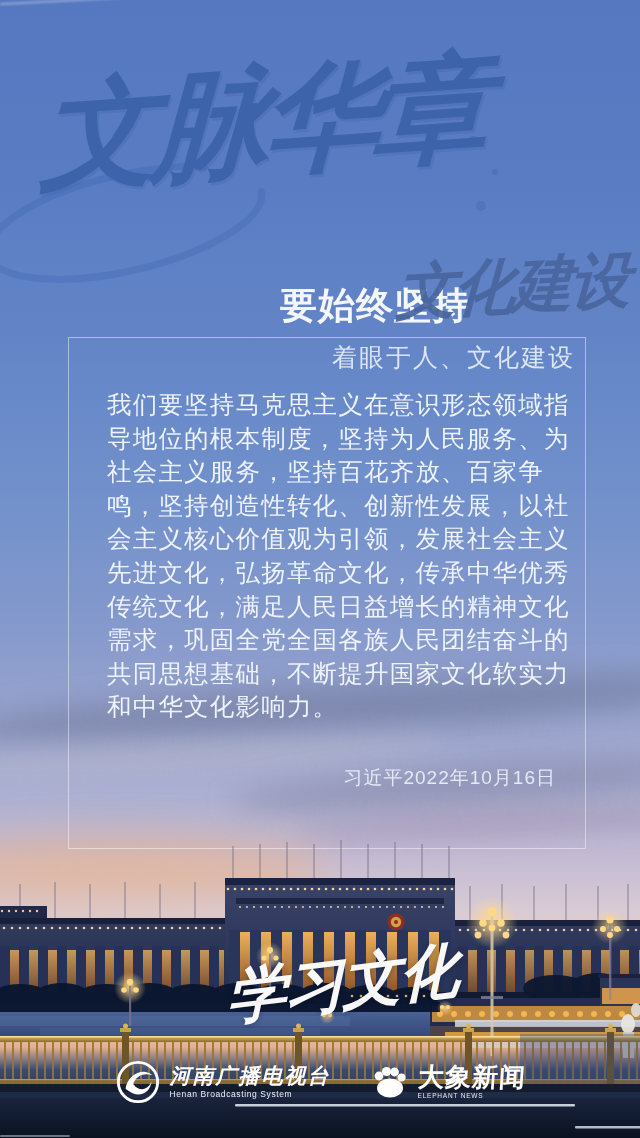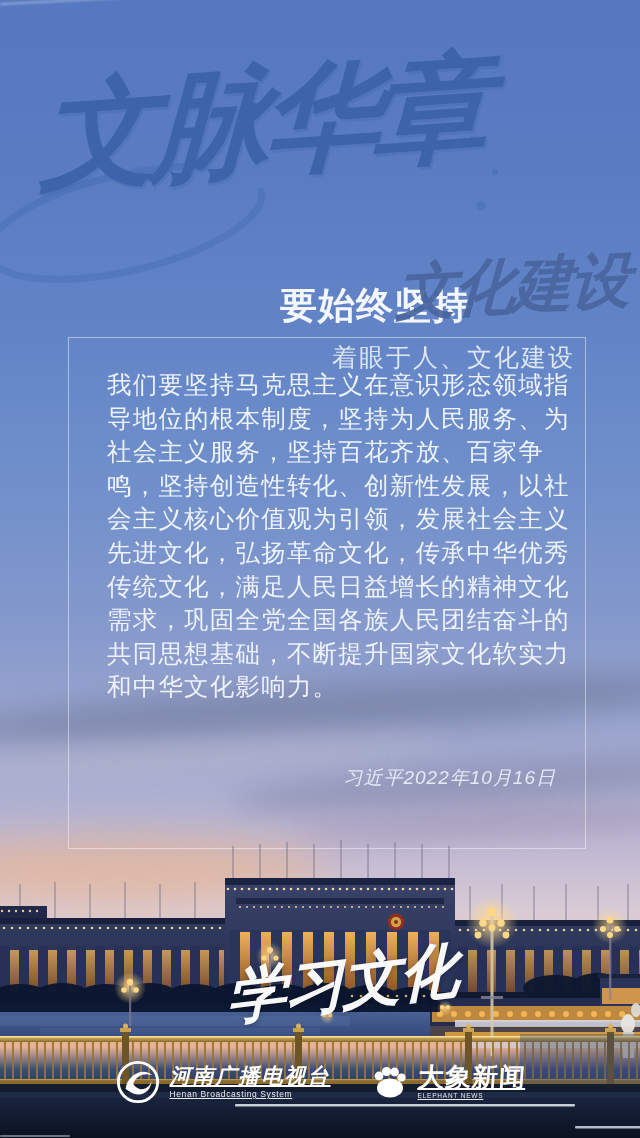--- a/index.html
+++ b/index.html
@@ -48,44 +48,44 @@
   }
   .tagline{
     position:absolute;left:332px;top:341px;
     font-size:25px;letter-spacing:2px;color:#dce5f2;font-weight:300;white-space:nowrap;
   }
 
   
   .frame{position:absolute;left:68px;top:337px;width:518px;height:512px;
     border:1.5px solid rgba(255,255,255,.46);}
   .quote{
-    position:absolute;left:107px;top:368px;width:470px;
+    position:absolute;left:107px;top:388px;width:470px;
     font-size:24.5px;line-height:33.6px;letter-spacing:1.2px;
     color:#edf2fb;white-space:pre-line;
   }
-  .attribution{position:absolute;right:84px;top:763px;text-align:right;color:#e3eaf5;font-style:italic;}
+  .attribution{position:absolute;right:84px;top:763px;text-align:right;color:#e3eaf5;}
   .attribution .line1{font-size:19px;letter-spacing:1px;line-height:30px;}
   .attribution .line2{font-size:18.5px;letter-spacing:1px;line-height:31px;}
 
   
   .watermark{
     position:absolute;left:226px;top:944px;
     font-family:"Liberation Serif",serif;font-weight:bold;font-style:italic;
     font-size:60px;letter-spacing:-2px;color:#ffffff;opacity:.97;
     transform:rotate(-7deg) skewX(-6deg);white-space:nowrap;
     text-shadow:0 1px 6px rgba(0,0,0,.28);
   }
 
   
   .scene{position:absolute;left:0;top:820px;width:640px;height:318px;}
 
   
   .footer{position:absolute;left:0;top:1056px;width:640px;height:52px;
     display:flex;justify-content:center;align-items:center;gap:40px;color:#fff;}
-  .brand{display:flex;align-items:center;gap:9px;text-decoration:underline;}
+  .brand{display:flex;align-items:center;gap:9px;}
   .brand-text{display:flex;flex-direction:column;line-height:1.05;}
   .henan-cn{font-family:"Liberation Serif",serif;font-style:italic;font-weight:bold;
     font-size:21px;letter-spacing:2px;white-space:nowrap;}
   .henan-en{font-size:8.5px;letter-spacing:.6px;opacity:.92;margin-top:3px;white-space:nowrap;}
   .elephant-cn{font-size:26px;font-weight:900;letter-spacing:1px;white-space:nowrap;
     transform:skewX(-4deg);}
   .elephant-en{font-size:6.5px;letter-spacing:.8px;opacity:.9;margin-top:2px;white-space:nowrap;}
 </style>
 </head>
 <body>

